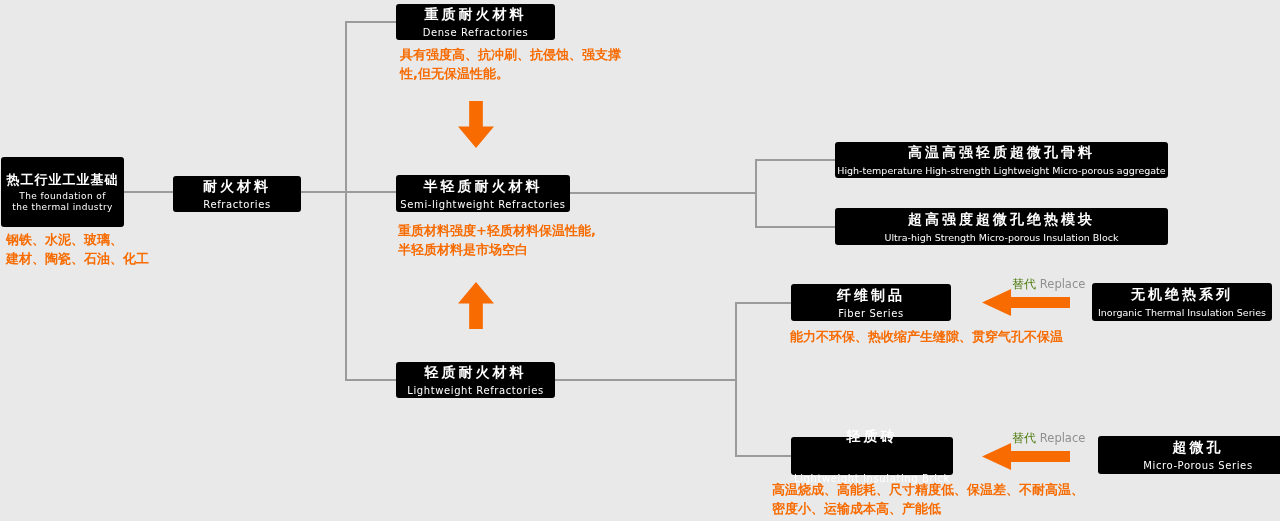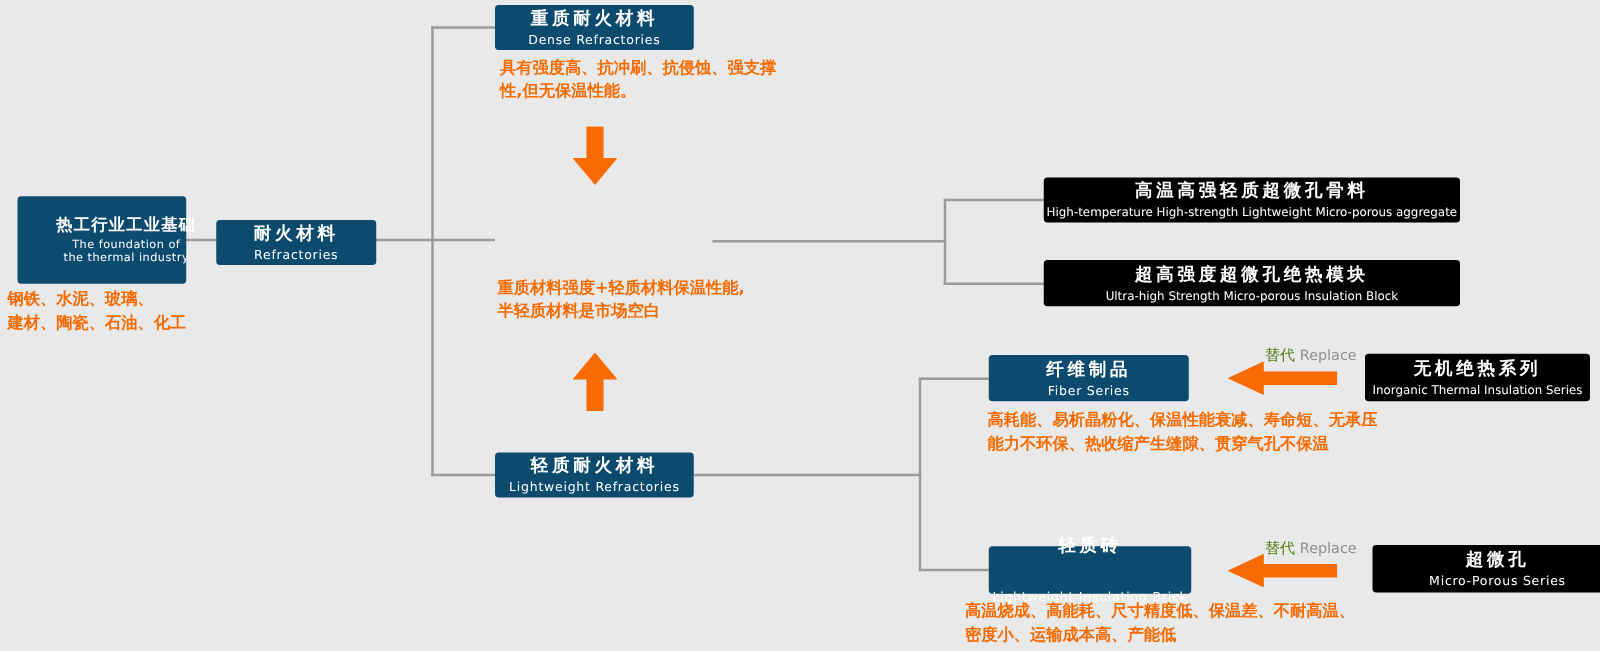--- a/index.html
+++ b/index.html
@@ -19,21 +19,21 @@
     position: absolute;
     display: flex;
     flex-direction: column;
     align-items: center;
     justify-content: center;
     color: #fff;
     text-align: center;
     border-radius: 3px;
     z-index: 2;
   }
-  .box.gray  { background: #0c4a6e; }
+  .box.gray  { background: #000000; }
   .box.green { background: #000000; }
   .box .t { font-size: 14px; font-weight: bold; letter-spacing: 3px; white-space: nowrap; }
   .box .s { font-size: 10px; letter-spacing: 0.6px; margin-top: 3px; white-space: nowrap; }
   .box .s + .s { margin-top: 0; }
   .box.wide .s { font-size: 9.5px; letter-spacing: 0; }
   .box.foundation .t { font-size: 13px; letter-spacing: 1px; }
   .box.foundation .s { font-size: 9px; letter-spacing: 0.4px; margin-top: 2px; line-height: 11px; }
   .box.foundation .s + .s { margin-top: 0; }
   .note {
     position: absolute;
@@ -65,21 +65,21 @@
   <div class="line" style="left:345px;top:379px;width:51px;height:2px;"></div>
   <div class="line" style="left:570px;top:192px;width:187px;height:2px;"></div>
   <div class="line" style="left:755px;top:159px;width:2px;height:69px;"></div>
   <div class="line" style="left:755px;top:159px;width:80px;height:2px;"></div>
   <div class="line" style="left:755px;top:226px;width:80px;height:2px;"></div>
   <div class="line" style="left:555px;top:379px;width:182px;height:2px;"></div>
   <div class="line" style="left:735px;top:302px;width:2px;height:155px;"></div>
   <div class="line" style="left:735px;top:302px;width:56px;height:2px;"></div>
   <div class="line" style="left:735px;top:455px;width:56px;height:2px;"></div>
 
-  <div class="box gray foundation" style="left:14px;top:157px;width:96px;height:70px;padding-left:39px;">
+  <div class="box gray foundation" style="left:1px;top:157px;width:123px;height:70px;">
     <div class="t">热工行业工业基础</div>
     <div class="s">The foundation of</div>
     <div class="s">the thermal industry</div>
   </div>
   <div class="note" style="left:6px;top:230px;">
     <div>钢铁、水泥、玻璃、</div>
     <div>建材、陶瓷、石油、化工</div>
   </div>
 
   <div class="box gray" style="left:173px;top:176px;width:128px;height:36px;">
@@ -91,20 +91,24 @@
     <div class="t">重质耐火材料</div>
     <div class="s">Dense Refractories</div>
   </div>
   <div class="note" style="left:400px;top:45px;">
     <div>具有强度高、抗冲刷、抗侵蚀、强支撑</div>
     <div>性,但无保温性能。</div>
   </div>
 
   <div class="arrow down" style="left:458px;top:101px;width:36px;height:47px;"></div>
 
+  <div class="box green" style="left:396px;top:175px;width:174px;height:37px;">
+    <div class="t">半轻质耐火材料</div>
+    <div class="s">Semi-lightweight Refractories</div>
+  </div>
   <div class="note big" style="left:398px;top:221px;">
     <div>重质材料强度+轻质材料保温性能,</div>
     <div>半轻质材料是市场空白</div>
   </div>
 
   <div class="arrow up" style="left:458px;top:282px;width:36px;height:47px;"></div>
 
   <div class="box gray" style="left:396px;top:362px;width:159px;height:36px;">
     <div class="t">轻质耐火材料</div>
     <div class="s">Lightweight Refractories</div>
@@ -118,21 +122,20 @@
   <div class="box green wide" style="left:835px;top:208px;width:333px;height:37px;">
     <div class="t">超高强度超微孔绝热模块</div>
     <div class="s">Ultra-high Strength Micro-porous Insulation Block</div>
   </div>
 
   <div class="box gray" style="left:791px;top:284px;width:160px;height:37px;">
     <div class="t">纤维制品</div>
     <div class="s">Fiber Series</div>
   </div>
   <div class="note" style="left:790px;top:327px;">
-    <div>高耗能、易析晶粉化、保温性能衰减、寿命短、无承压</div>
     <div>能力不环保、热收缩产生缝隙、贯穿气孔不保温</div>
   </div>
 
   <div class="replace" style="left:1012px;top:276px;">
     <span class="zh">替代</span>
     <span class="en">Replace</span>
   </div>
   <div class="arrow left" style="left:982px;top:289px;width:88px;height:27px;"></div>
 
   <div class="box green wide" style="left:1092px;top:283px;width:180px;height:38px;">

